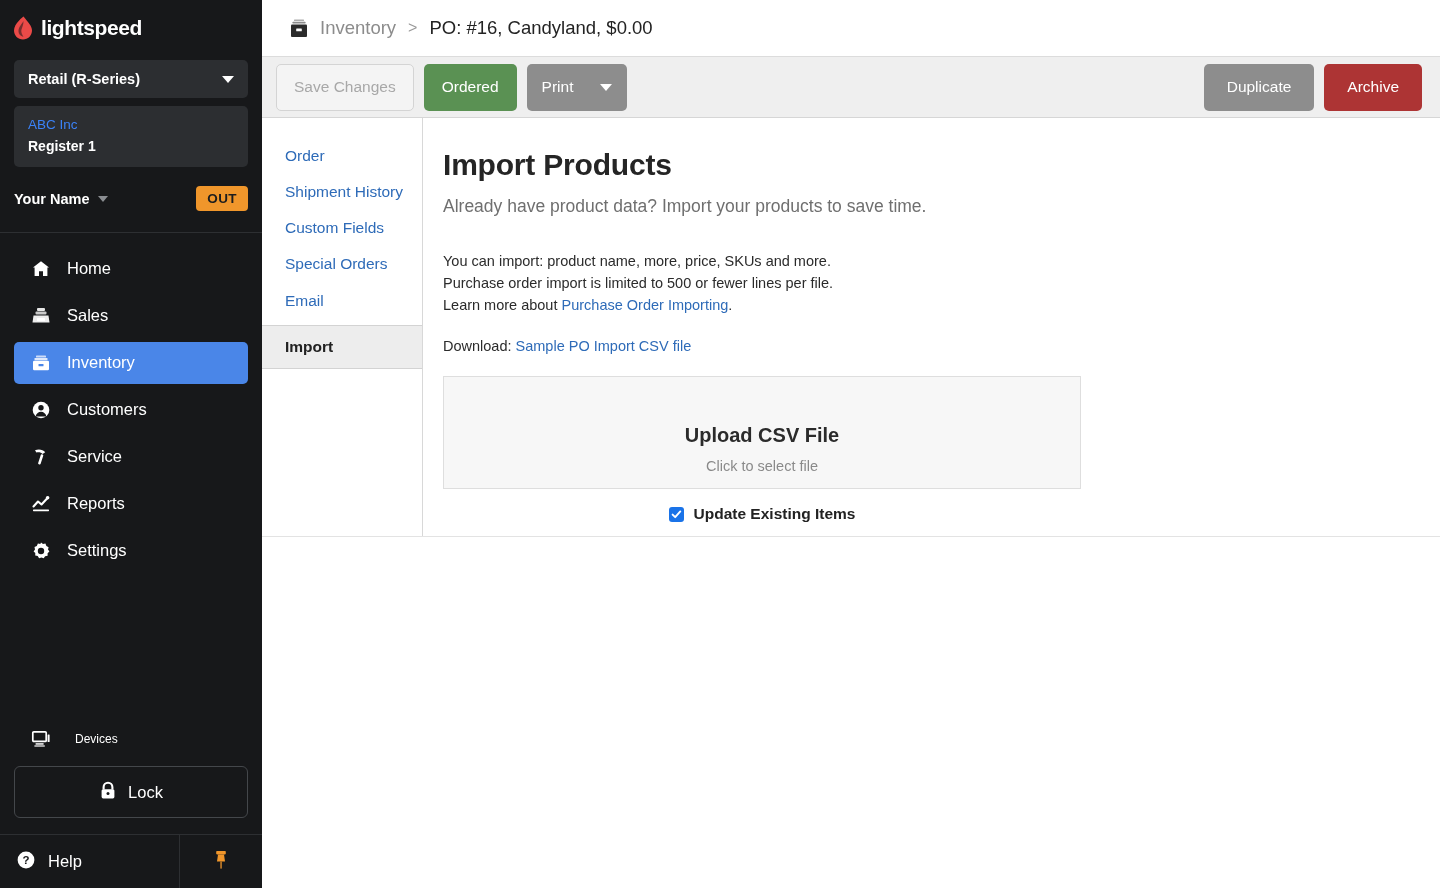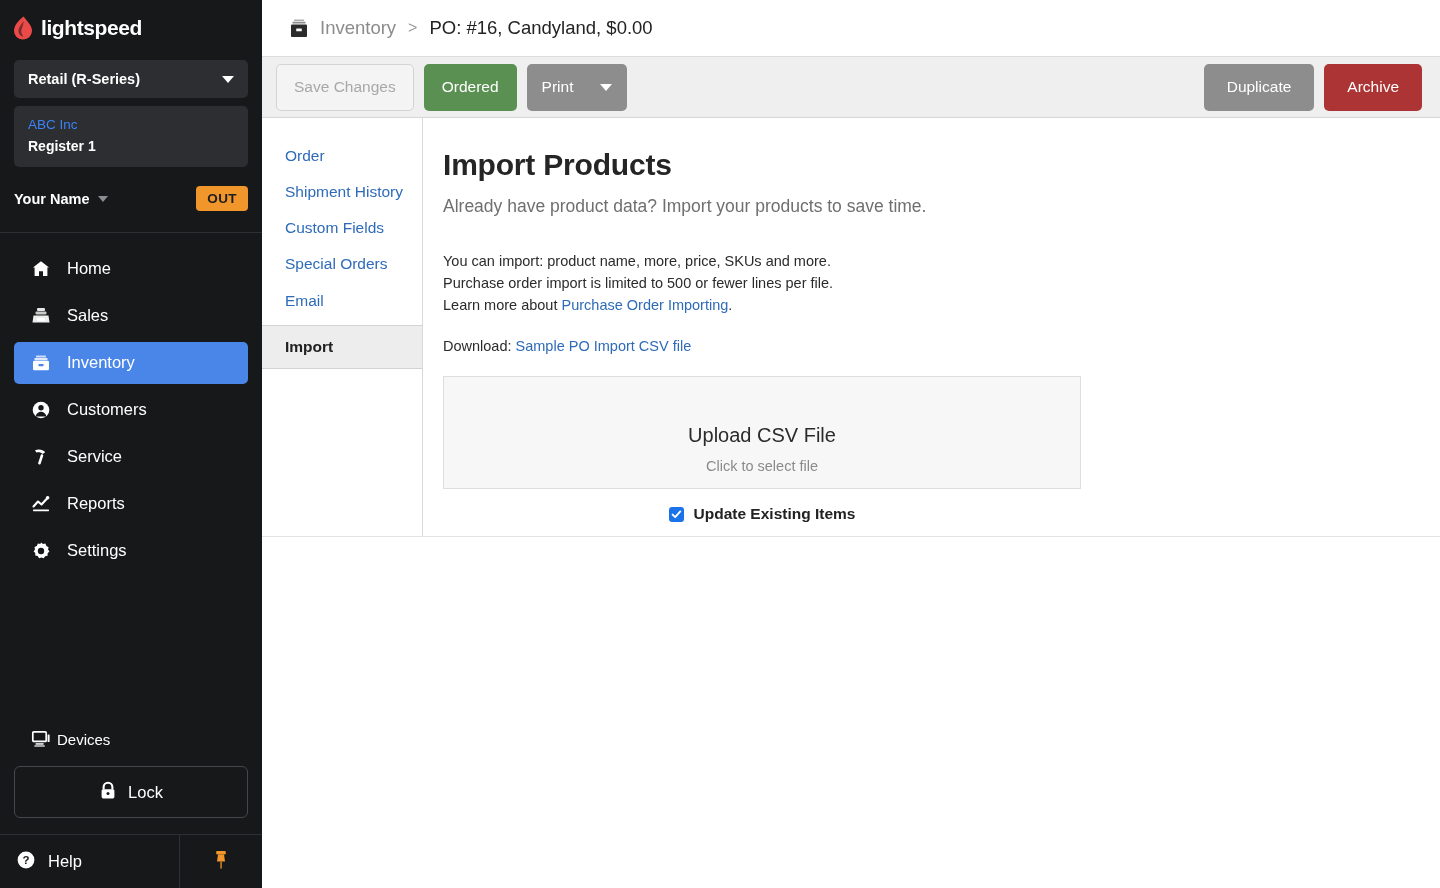--- a/index.html
+++ b/index.html
@@ -67,23 +67,23 @@
     display:flex; align-items:center; gap: 15px;
     height: 42px; margin: 5px 14px; padding-left: 16px;
     border-radius: 5px; cursor: pointer;
     color:#ffffff; font-size: 16.5px; font-weight: 400;
   }
   .nav-item.active { background:#4a86e8; }
   .nav-ico { width: 22px; height: 22px; display:flex; align-items:center; justify-content:center; flex:0 0 22px; }
   .nav-ico svg { display:block; }
   .spacer { flex: 1 1 auto; }
   .devices-row {
-    display:flex; align-items:center; gap: 5px;
+    display:flex; align-items:center; gap: 23px;
     height: 42px; margin: 0 14px 6px 14px; padding-left: 16px;
-    color:#ffffff; font-size: 15px; cursor:pointer;
+    color:#ffffff; font-size: 12px; cursor:pointer;
   }
   .lock-btn {
     margin: 0 14px 16px 14px; height: 52px;
     border: 1px solid #44474b; border-radius: 6px;
     display:flex; align-items:center; justify-content:center; gap: 11px;
     color:#ffffff; font-size: 16.5px; cursor:pointer;
   }
   .bottom-bar {
     height: 54px; border-top: 1px solid #2d2f32;
     display: flex; align-items: stretch;
@@ -156,21 +156,21 @@
   .sub { font-size: 17.5px; color:#6f6f6f; margin-top: 14px; }
   .para { font-size: 14.5px; color:#2b2b2b; margin-top: 33px; line-height: 1.52; }
   .para a, .dl a { color:#2e6bb8; text-decoration:none; cursor:pointer; }
   .dl { font-size: 14.5px; color:#2b2b2b; margin-top: 22px; }
   .dropzone {
     margin-top: 22px; width: 638px; height: 113px;
     background:#f7f7f7; border:1px solid #dedede;
     display:flex; flex-direction:column; align-items:center; justify-content:center;
     cursor:pointer;
   }
-  .dz-title { font-size: 20px; font-weight: 400; color:#2b2b2b;margin-top:32px; }
+  .dz-title { font-size: 20px; font-weight: 700; color:#2b2b2b;margin-top:32px; }
   .dz-sub { font-size: 14.5px; color:#8a8a8a; margin-top: 11px; }
   .chk-row {
     margin-top: 16px; width: 638px;
     display:flex; align-items:center; justify-content:center; gap: 10px;
   }
   .chk {
     width: 15px; height: 15px; background:#1a73e8; border-radius: 3px;
     display:flex; align-items:center; justify-content:center; cursor:pointer;
     flex: 0 0 15px;
   }

